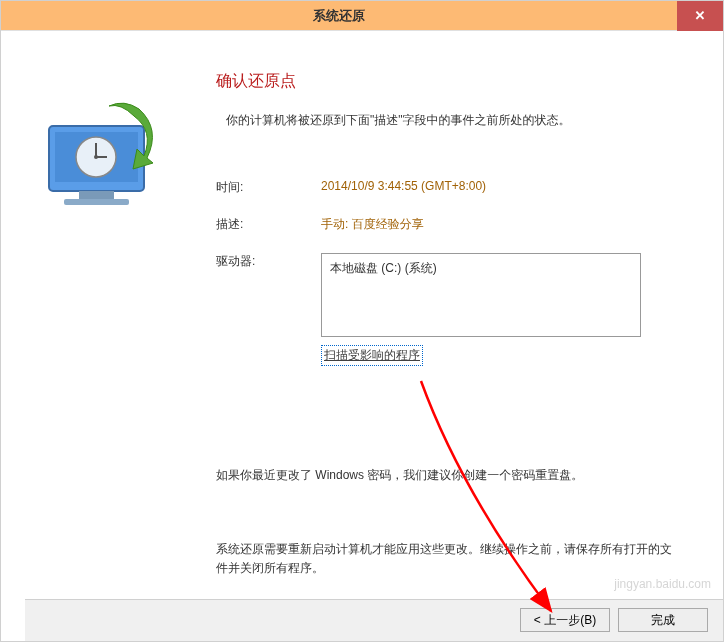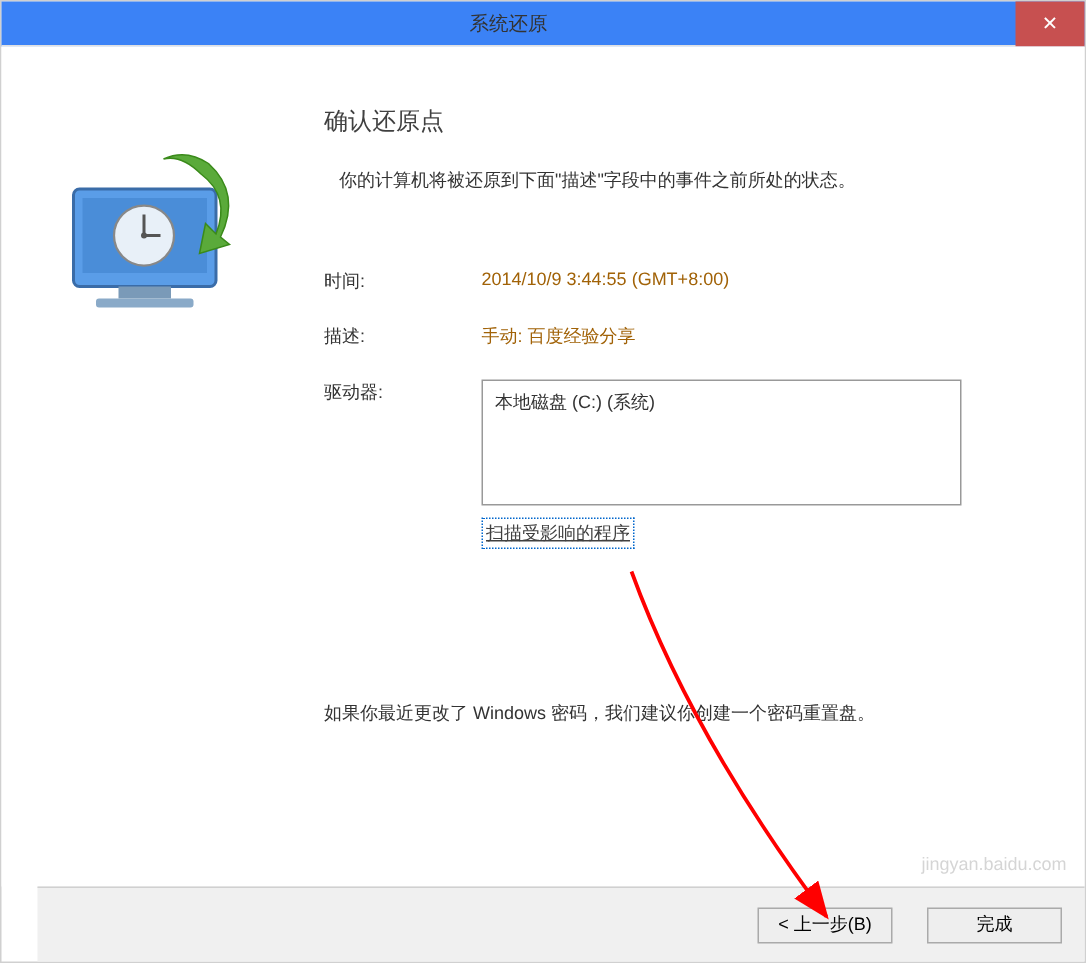--- a/index.html
+++ b/index.html
@@ -13,25 +13,26 @@
     }
     .window {
       width: 724px;
       height: 642px;
       display: flex;
       flex-direction: column;
       border: 1px solid #d0d0d0;
     }
     .titlebar {
       height: 30px;
-      background: #3b82f6;
+      background: #fdba74;
       border-bottom: 1px solid #e0e0e0;
       display: flex;
       align-items: center;
       position: relative;
+      font-weight: bold;
     }
     .titlebar-title {
       flex: 1;
       text-align: center;
       font-size: 13px;
       color: #333;
     }
     .close-btn {
       width: 46px;
       height: 30px;
@@ -59,21 +60,21 @@
     .restore-icon {
       width: 140px;
       height: 130px;
     }
     .right-panel {
       flex: 1;
       padding: 40px 40px 20px 20px;
     }
     .heading {
       font-size: 16px;
-      color: #404040;
+      color: #b91c1c;
       margin-bottom: 20px;
     }
     .subtext {
       font-size: 12px;
       color: #333;
       margin-bottom: 50px;
       padding-left: 10px;
     }
     .field-row {
       display: flex;
@@ -121,21 +122,21 @@
       line-height: 1.6;
     }
     .button-bar {
       height: 50px;
       border-top: 1px solid #d0d0d0;
       background: #f0f0f0;
       display: flex;
       align-items: center;
       justify-content: flex-end;
       padding-right: 15px;
-      gap: 23px;
+      gap: 8px;
       position: relative;
       margin-left: 24px;
     }
     .btn {
       min-width: 90px;
       height: 24px;
       background: #eeeeee;
       border: 1px solid #aaa;
       font-size: 12px;
       cursor: pointer;
@@ -204,20 +205,21 @@
         <div class="field-label">驱动器:</div>
         <div class="drive-box">
           <div>本地磁盘 (C:) (系统)</div>
         </div>
       </div>
 
       <a class="scan-link">扫描受影响的程序</a>
 
       <div class="warning-text">如果你最近更改了 Windows 密码，我们建议你创建一个密码重置盘。</div>
 
+      <div class="restart-text">系统还原需要重新启动计算机才能应用这些更改。继续操作之前，请保存所有打开的文件并关闭所有程序。</div>
     </div>
 
     <svg class="arrow-svg" style="left:400px; top:340px; width:250px; height:260px;" viewBox="0 0 250 260">
       <defs>
         <marker id="arrowhead" markerWidth="10" markerHeight="8" refX="9" refY="4" orient="auto">
           <polygon points="0 0, 10 4, 0 8" fill="#ff0000"></polygon>
         </marker>
       </defs>
       <path d="M 20 10 Q 60 120 150 240" stroke="#ff0000" stroke-width="2.5" fill="none" marker-end="url(#arrowhead)"></path>
     </svg>

